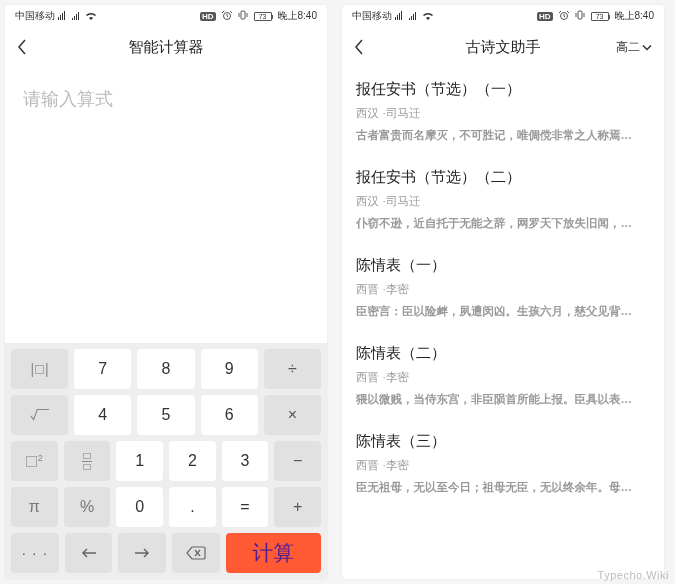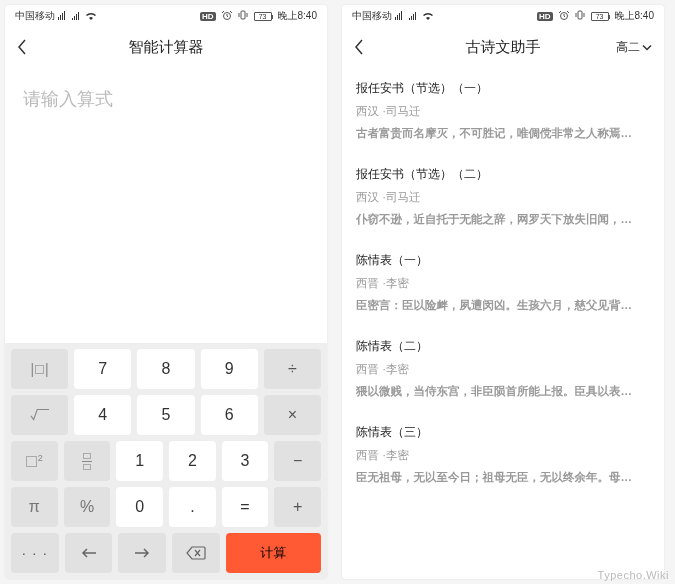--- a/index.html
+++ b/index.html
@@ -101,39 +101,39 @@
     align-items: center;
     justify-content: center;
     font-size: 16px;
     color: #333;
     cursor: pointer;
     user-select: none;
   }
   .key-white { background: #ffffff; }
   .key-gray { background: #e1e1e1; color: #555; }
   .key-graylt { background: #e1e1e1; color: #777; }
-  .key-orange { background: #ff5a34; color: #000000; font-size: 13px; }
+  .key-orange { background: #ff5a34; color: #4c1d95; font-size: 21px; }
   .key2 { flex: 2; }
   .key .frac {
     display: flex; flex-direction: column; align-items: center; line-height: 4px;
     font-size: 8px;
   }
   .key .frac .bar { width: 10px; height: 1px; background: #888; margin: 2px 0; }
 
   
   .poem-list {
     flex: 1;
     overflow: hidden;
     padding: 0 14px;
   }
   .poem-item {
     padding: 13px 0 12px 0;
   }
   .poem-title {
-    font-size: 12px;
+    font-size: 15px;
     color: #222;
     margin-bottom: 7px;
   }
   .poem-author {
     font-size: 11.5px;
     color: #999;
     margin-bottom: 7px;
   }
   .poem-excerpt {
     font-size: 11.5px;

